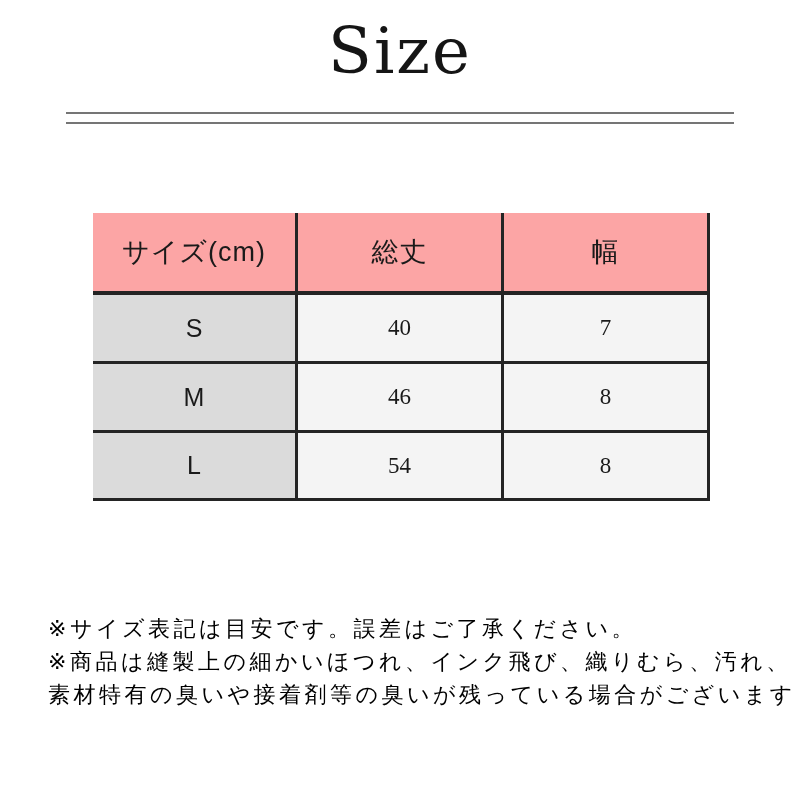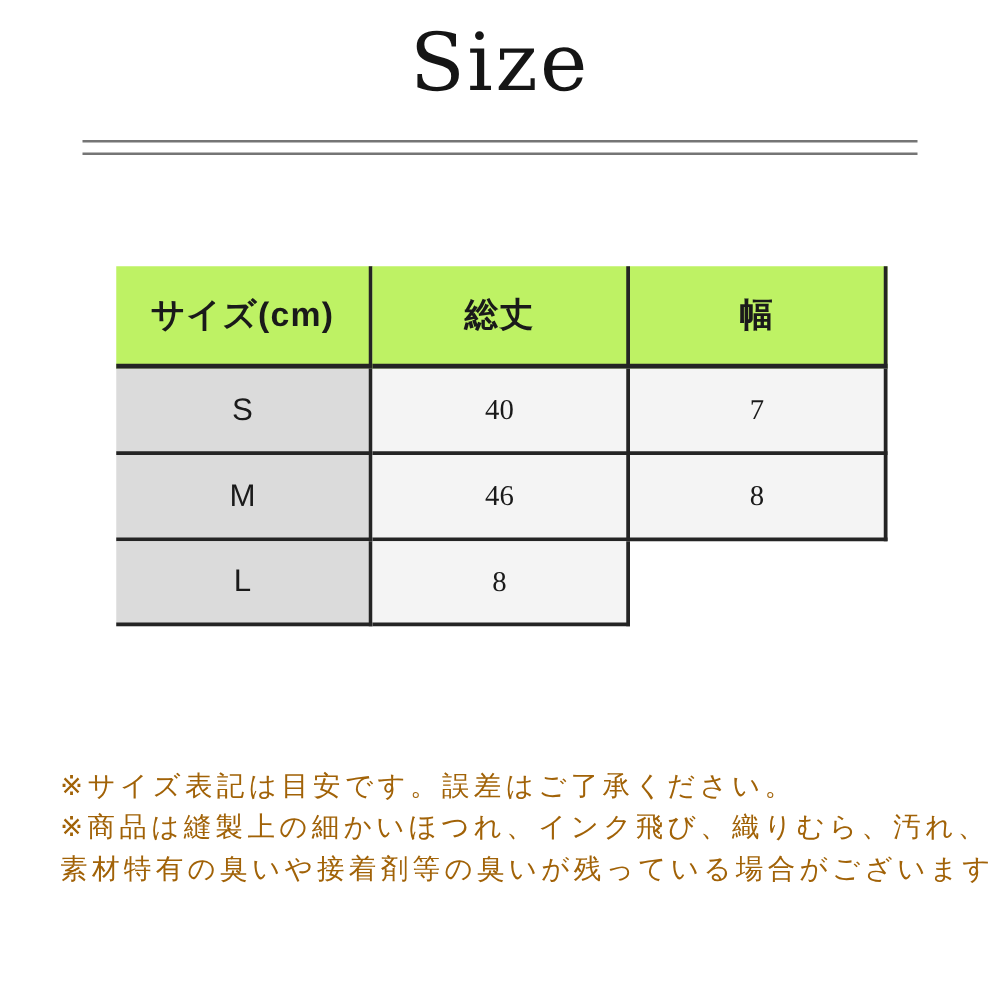--- a/index.html
+++ b/index.html
@@ -51,25 +51,24 @@
     box-sizing: border-box;
     border-right: 3px solid #242424;
     border-bottom: 3px solid #242424;
     display: flex;
     align-items: center;
     justify-content: center;
     color: #1a1a1a;
   }
 
   .cell.header {
-    background: #bef264;
+    background: #fca5a5;
     font-size: 27px;
     letter-spacing: 1px;
     border-bottom-width: 4px;
-    font-weight: bold;
   }
 
   .cell.rowlabel {
     background: #dbdbdb;
     font-size: 25px;
   }
 
   .cell.value {
     background: #f4f4f4;
     font-size: 23px;
@@ -77,21 +76,21 @@
   }
 
   .notes {
     position: absolute;
     left: 48px;
     top: 612px;
     width: 752px;
     font-size: 22px;
     line-height: 33px;
     letter-spacing: 3.5px;
-    color: #a16207;
+    color: #000000;
   }
 
   .note-line { white-space: nowrap; }
 </style>
 </head>
 <body>
 
 <div class="canvas">
 
   <div class="title">Size</div>
@@ -105,20 +104,21 @@
 
     <div class="cell rowlabel">S</div>
     <div class="cell value">40</div>
     <div class="cell value">7</div>
 
     <div class="cell rowlabel">M</div>
     <div class="cell value">46</div>
     <div class="cell value">8</div>
 
     <div class="cell rowlabel">L</div>
+    <div class="cell value">54</div>
     <div class="cell value">8</div>
   </div>
 
   <div class="notes">
     <div class="note-line">※サイズ表記は目安です。誤差はご了承ください。</div>
     <div class="note-line">※商品は縫製上の細かいほつれ、インク飛び、織りむら、汚れ、</div>
     <div class="note-line">素材特有の臭いや接着剤等の臭いが残っている場合がございます</div>
   </div>
 
 </div>

